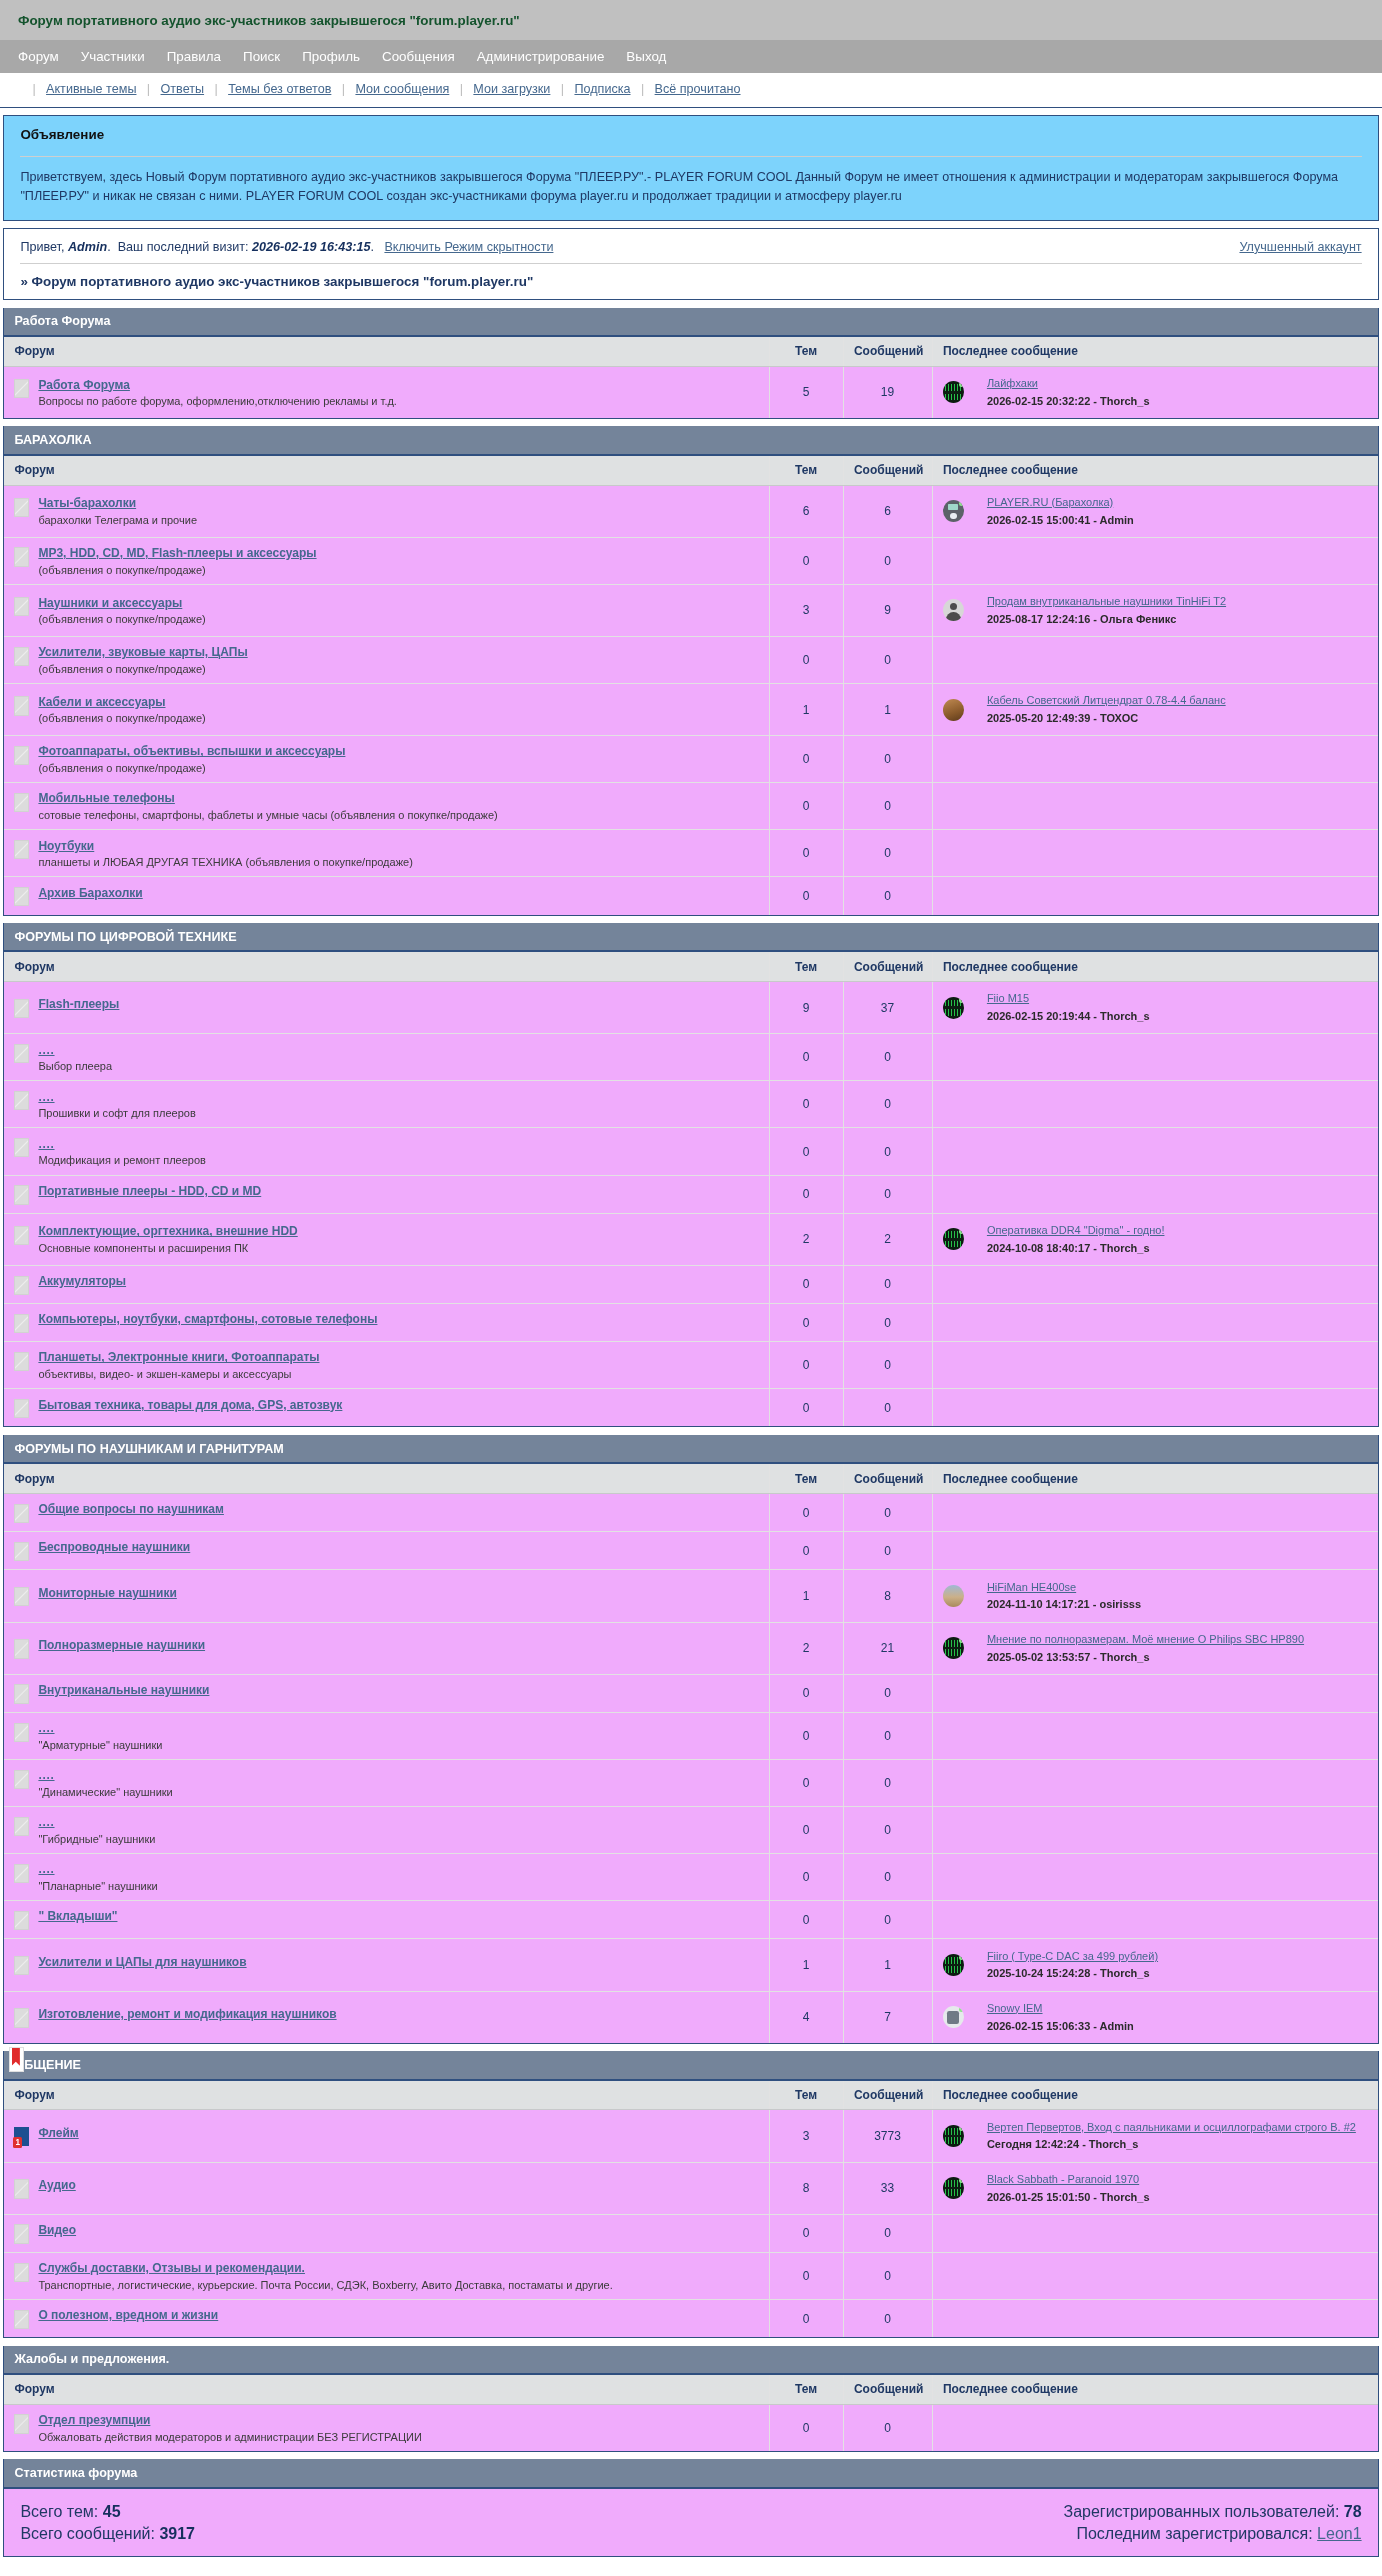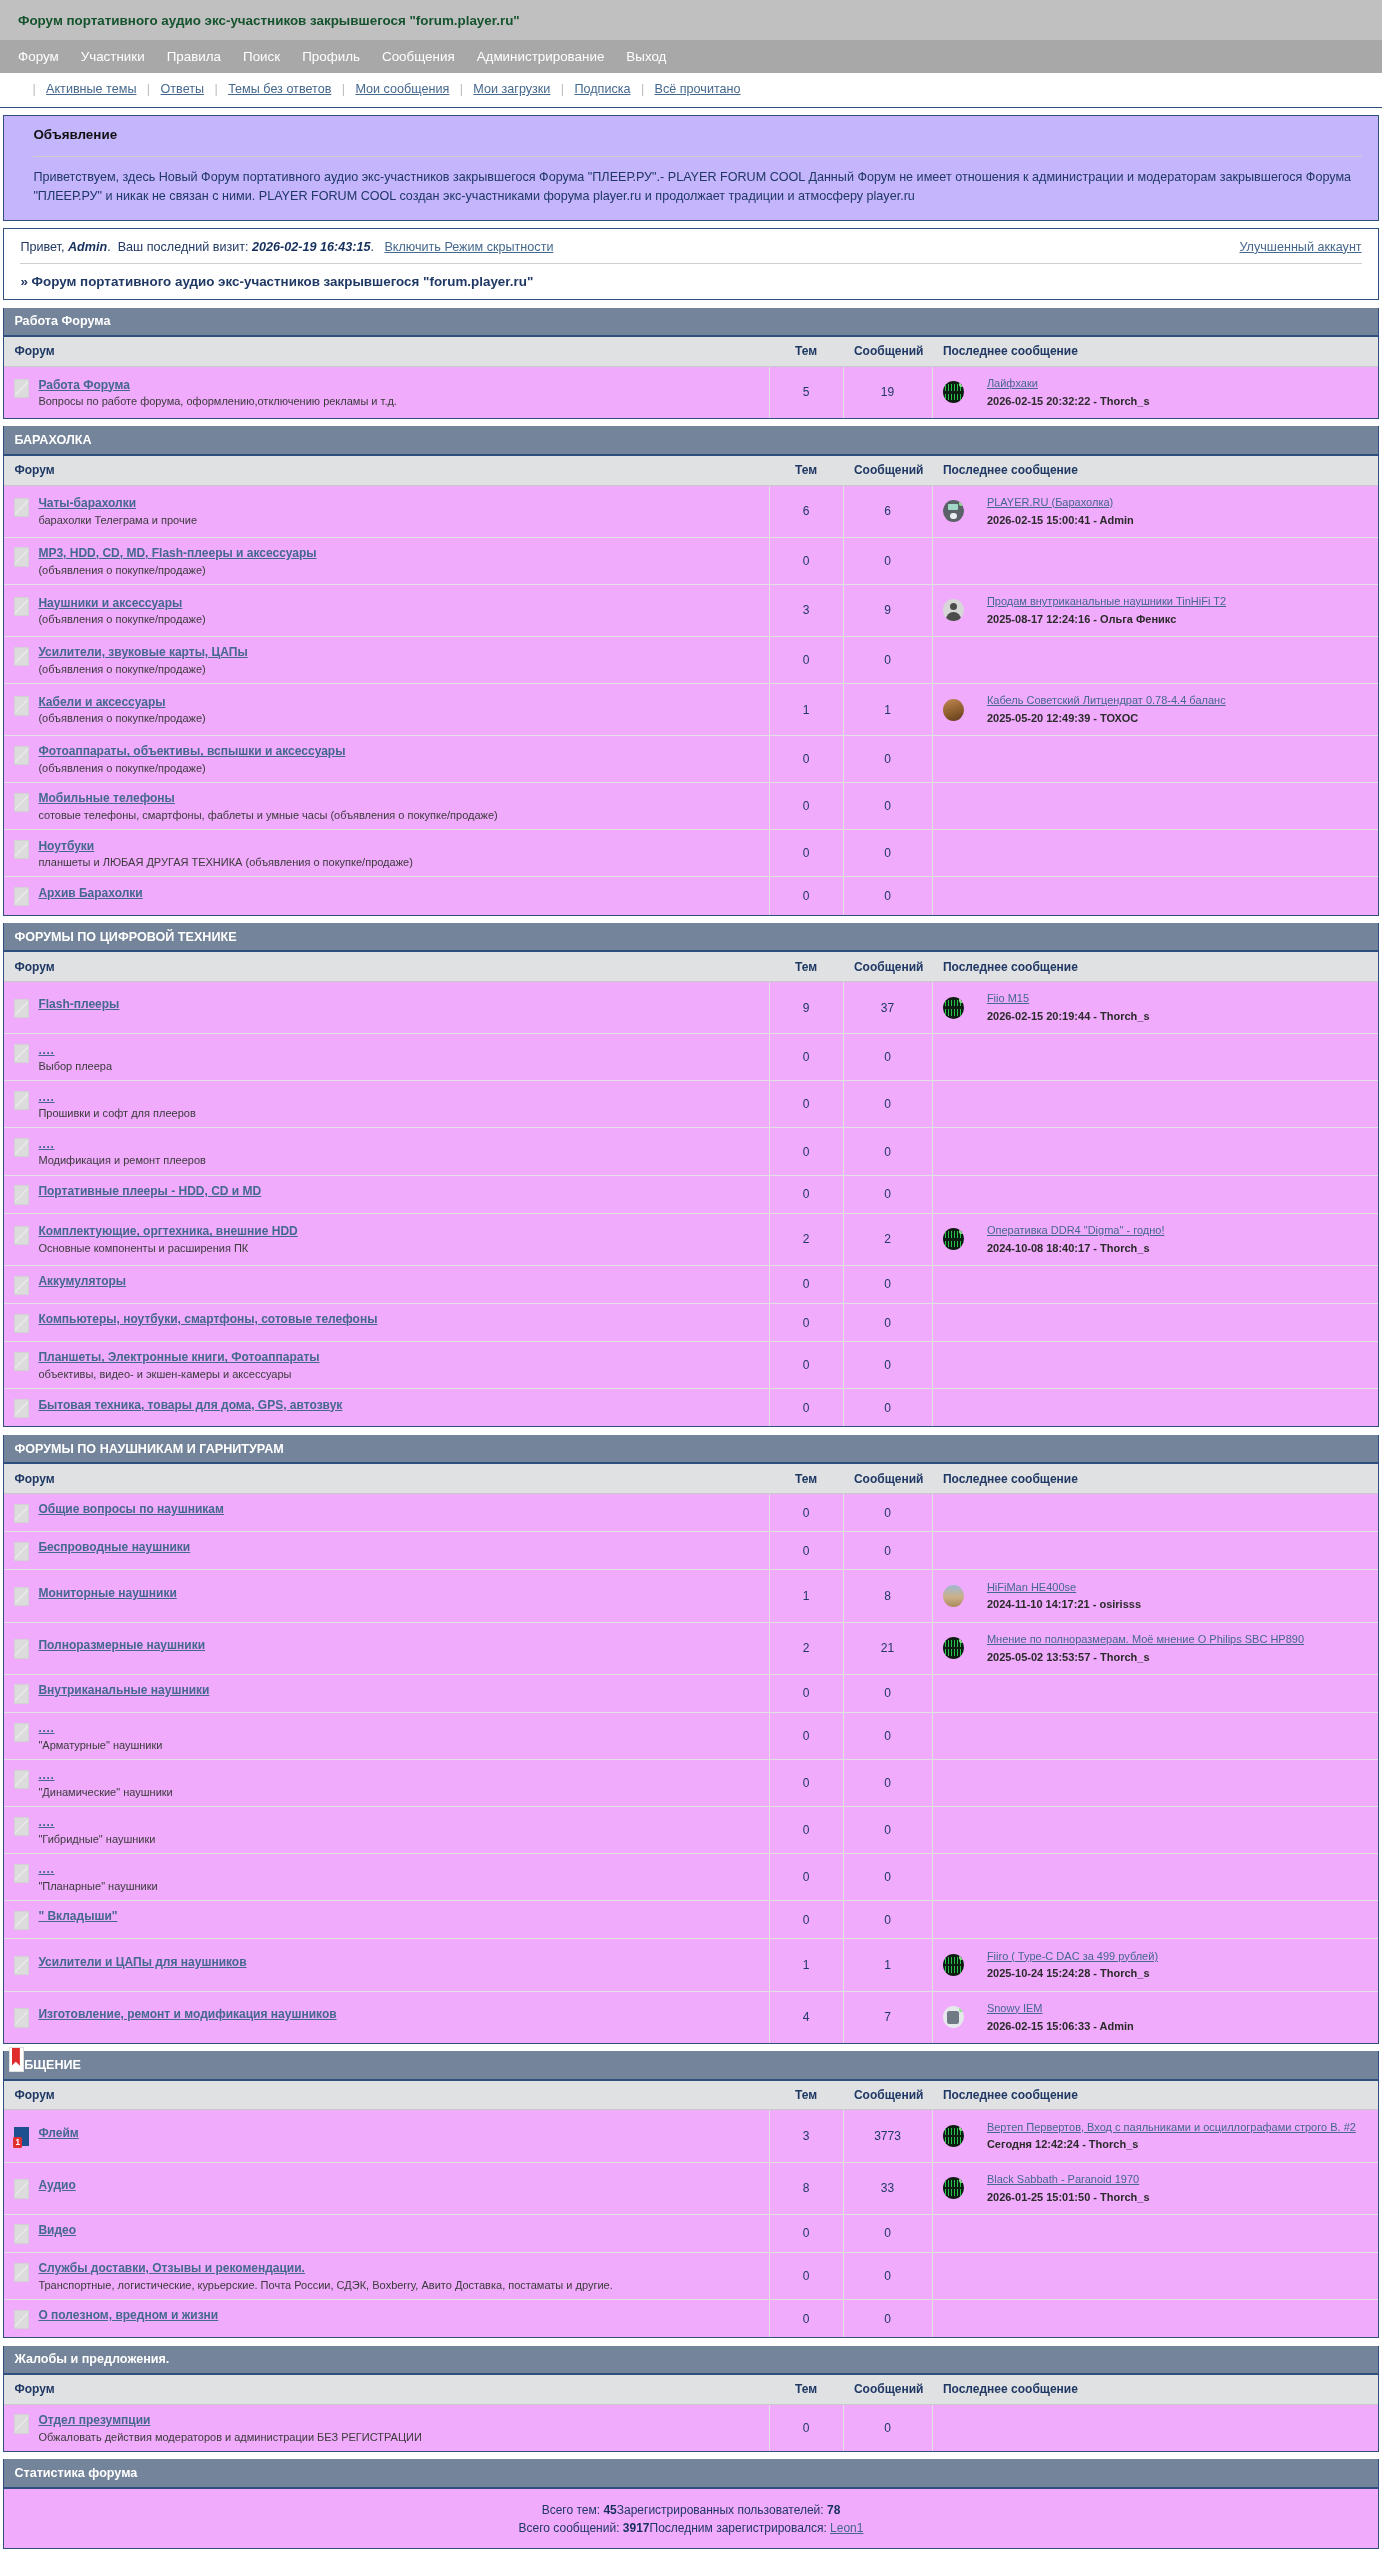--- a/index.html
+++ b/index.html
@@ -37,22 +37,21 @@
     align-items:center;
     border-bottom:1.5px solid #2f4f7f;
   }
   .subnav .sep { color:#bbb; margin:0 10.4px; }
   .subnav a { font-size:12.6px; }
 
   
   .panel {
     border:1.5px solid #2f4f7f;
     margin:7.4px 3px;
-    background:#c4b5fd;
-    padding-left:13px;
+    background:#7dd3fc;
   }
   .panel-title {
     font-weight:bold;
     font-size:13.4px;
     color:#111;
     padding:10.4px 16.4px 7.4px 16.4px;
   }
   .panel-body { padding:4.5px 16.4px 13.4px 16.4px; }
   .hr { height:0.7px; background:#cfcfcf; margin:3px 0 10.4px 0; }
   .ann-text { line-height:1.55; font-size:12.6px; color:#1f3864; }
@@ -216,22 +215,22 @@
   .bookmark:before {
     content:"";
     position:absolute; left:2.2px; top:0; width:8.2px; height:18px;
     background:#e02b2b;
     clip-path:polygon(0 0, 100% 0, 100% 100%, 50% 78%, 0 100%);
   }
 
   
   .stats-body { padding:12px 16.4px 10.4px 16.4px; }
   .stats-row {
-    display:flex; justify-content:center;
-    font-size:12px; padding:2.2px 0;
+    display:flex; justify-content:space-between;
+    font-size:16px; padding:2.2px 0;
   }
   .stats-row b { color:#16305e; }
 </style>
 </head>
 <body>
 
 <div class="page">
 
   <div class="topbar">
     <span>Форум портативного аудио экс-участников закрывшегося "forum.player.ru"</span>

